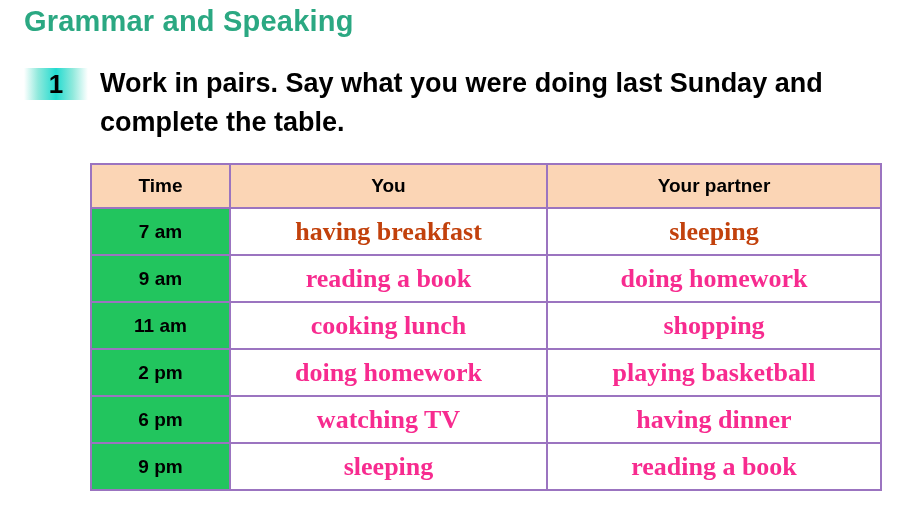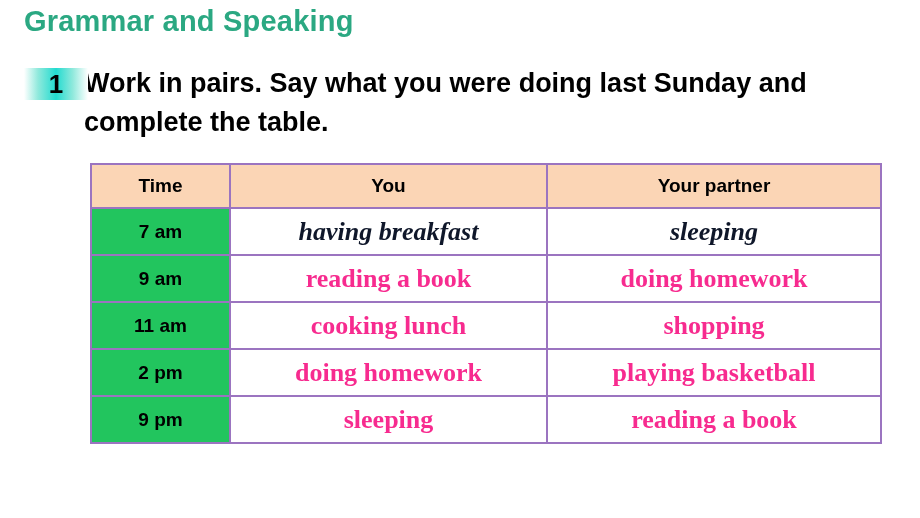--- a/index.html
+++ b/index.html
@@ -47,21 +47,21 @@
   #task-number-badge .num {
     display: block;
     text-align: center;
     font-family: "Liberation Sans", sans-serif;
     font-weight: bold;
     font-size: 26px;
     line-height: 32px;
     color: #000000;
   }
   #task-instruction {
-    margin-left: 60px;
+    margin-left: 76px;
     font-family: "Liberation Sans", sans-serif;
     font-weight: bold;
     font-size: 27px;
     line-height: 39px;
     color: #000000;
     max-width: 740px;
   }
 
   
   #schedule-table-wrap {
@@ -103,22 +103,21 @@
     background: #22c55e;
   }
   td.activity-cell {
     font-family: "Liberation Serif", serif;
     font-weight: bold;
     font-size: 26px;
     background: #ffffff;
     white-space: nowrap;
   }
   td.activity-cell.style-example {
-    color: #0f172a;
-    font-style: italic;
+    color: #c2410c;
   }
   td.activity-cell.style-answer {
     color: #F72B8F;
     font-style: normal;
   }
 </style>
 </head>
 <body>
 
 <div id="section-title">Grammar and Speaking</div>
@@ -159,19 +158,24 @@
           <td class="time-cell">11 am</td>
           <td class="activity-cell style-answer">cooking lunch</td>
           <td class="activity-cell style-answer">shopping</td>
         </tr>
         <tr>
           <td class="time-cell">2 pm</td>
           <td class="activity-cell style-answer">doing homework</td>
           <td class="activity-cell style-answer">playing basketball</td>
         </tr>
         <tr>
+          <td class="time-cell">6 pm</td>
+          <td class="activity-cell style-answer">watching TV</td>
+          <td class="activity-cell style-answer">having dinner</td>
+        </tr>
+        <tr>
           <td class="time-cell">9 pm</td>
           <td class="activity-cell style-answer">sleeping</td>
           <td class="activity-cell style-answer">reading a book</td>
         </tr>
       </tbody>
   </table>
 </div>
 
 </body></html>

